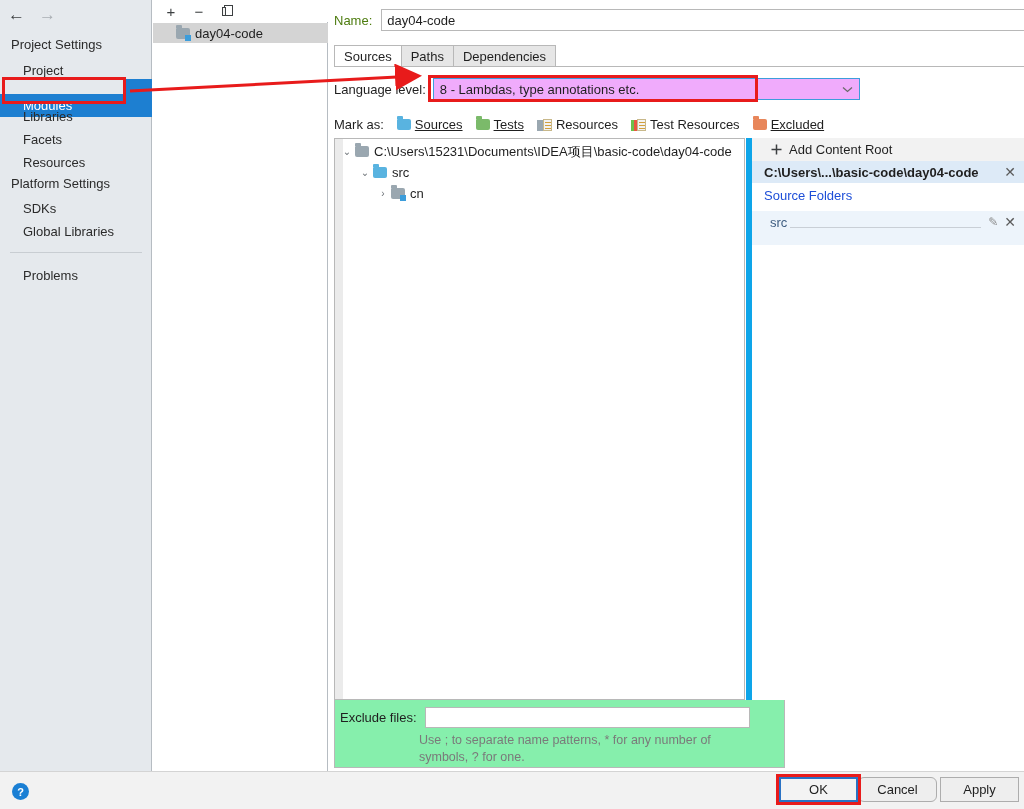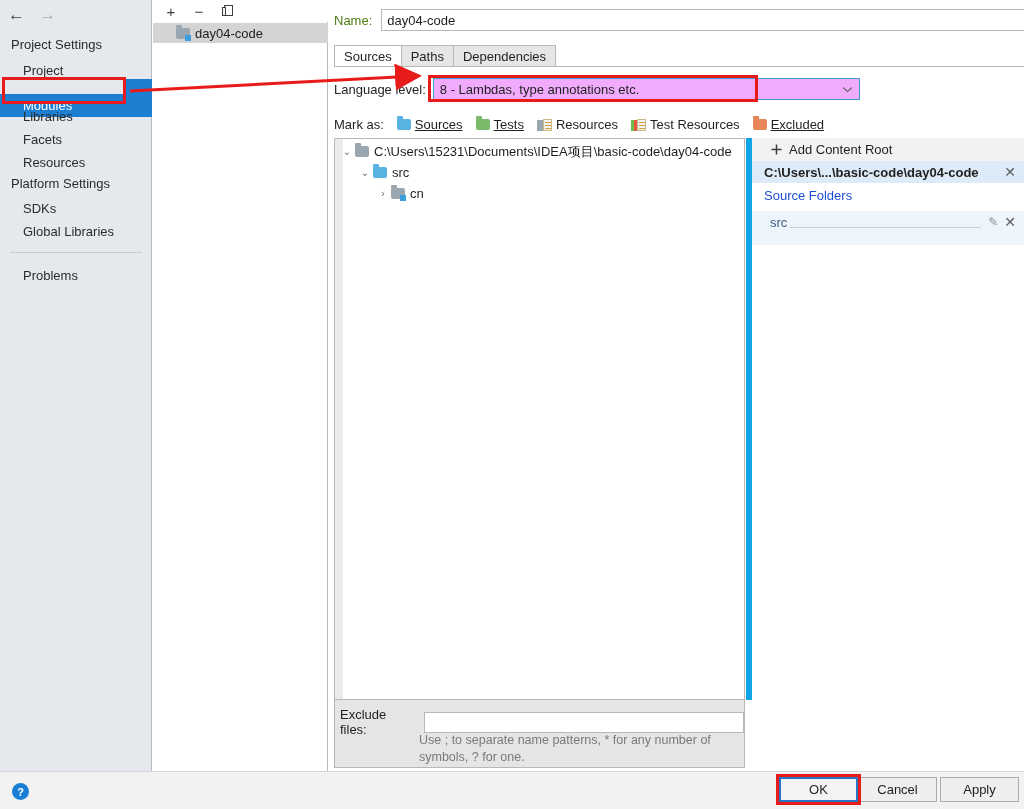--- a/index.html
+++ b/index.html
@@ -225,22 +225,22 @@
     background: #edf4fb;
   }
   .xbtn {
     color: #5a5a5a; font-size: 14px; line-height: 1; margin-left: 6px;
     font-family: "DejaVu Sans", sans-serif;
   }
   .pencil { color: #8b8b8b; font-size: 12px; margin-left: 4px; }
 
   
   #excludebox {
-    position: absolute; left: 5px; top: 700px; width: 411px; height: 68px;
-    background: #e5e5e5; border: 1px solid #b8b8b8; border-top: none;
+    position: absolute; left: 5px; top: 700px; width: 451px; height: 68px;
+    background: #86efac; border: 1px solid #b8b8b8; border-top: none;
   }
   .ex-row { position: absolute; left: 5px; top: 7px; display: flex; align-items: center; }
   .ex-label { font-size: 13px; color: #1f1f1f; margin-right: 8px; }
   .ex-input {
     width: 325px; height: 21px; border: 1px solid #b8b8b8; background: #ffffff;
     font-family: "Liberation Sans", sans-serif; font-size: 13px; padding: 0 4px;
     outline: none;
   }
   .ex-hint {
     position: absolute; left: 84px; top: 32px; width: 325px;
@@ -259,21 +259,21 @@
     align-items: center; justify-content: center;
   }
   .btn {
     position: absolute; top: 777px; height: 25px; width: 79px;
     background: #eeeeee; border: 1px solid #adadad; font-size: 13px;
     color: #1f1f1f; display: flex; align-items: center; justify-content: center;
     font-family: "Liberation Sans", sans-serif;
   }
   .btn.default { border: 2px solid #2a72c4; background: #f3f3f3; }
   #btn-ok { left: 779px; }
-  #btn-cancel { left: 858px; }
+  #btn-cancel { left: 858px; border-radius: 6px; }
   #btn-apply { left: 940px; }
 
   
   .ann-rect {
     position: absolute; border: 3px solid #e81b1b; pointer-events: none;
   }
   #ann-modules { left: 2px; top: 77px; width: 124px; height: 27px; }
   #ann-lang    { left: 428px; top: 75px; width: 330px; height: 27px; }
   #ann-ok      { left: 776px; top: 774px; width: 85px; height: 31px; }
   #ann-arrow   { position: absolute; left: 120px; top: 62px; width: 320px; height: 45px;

